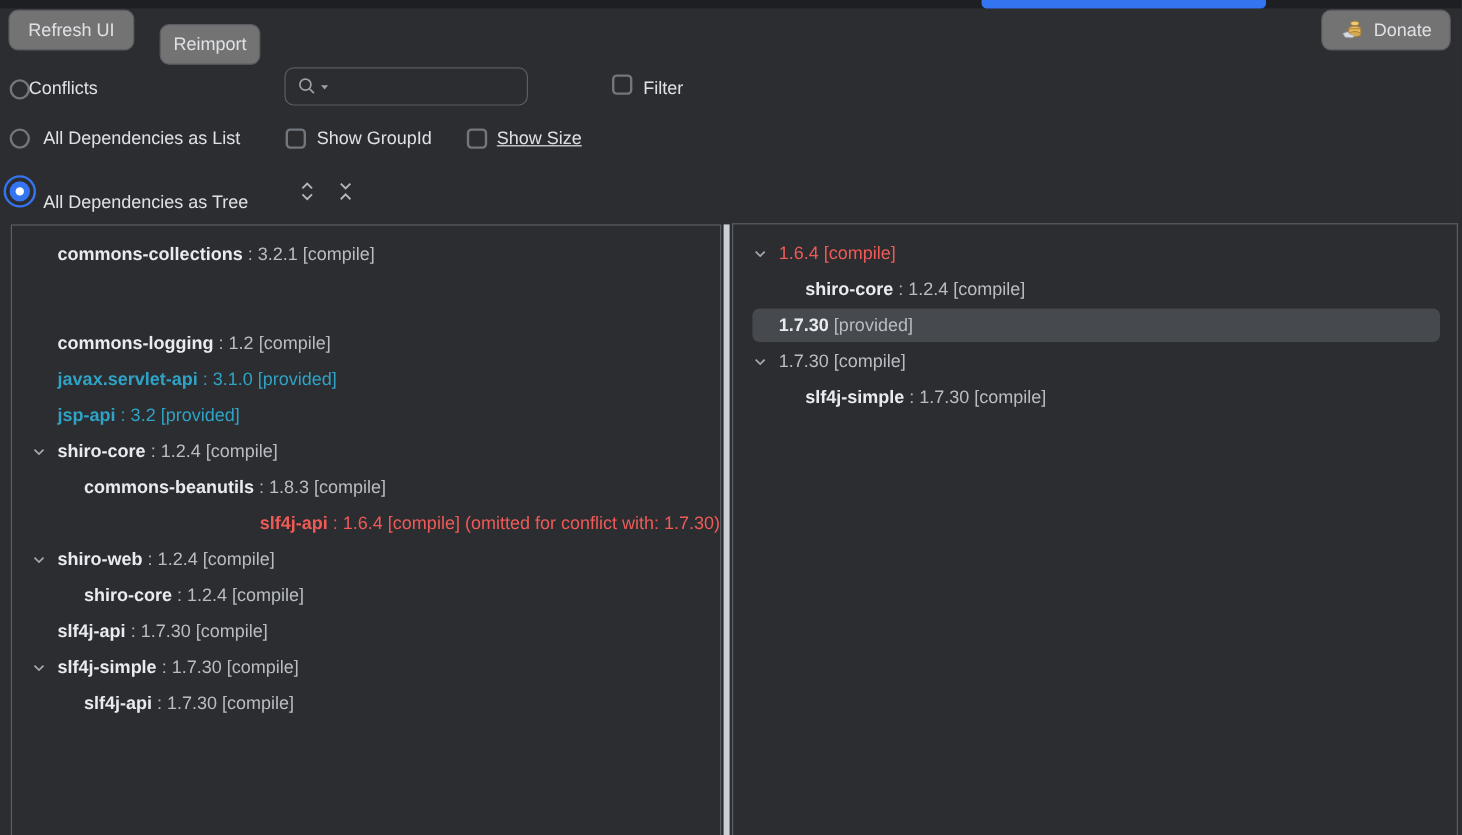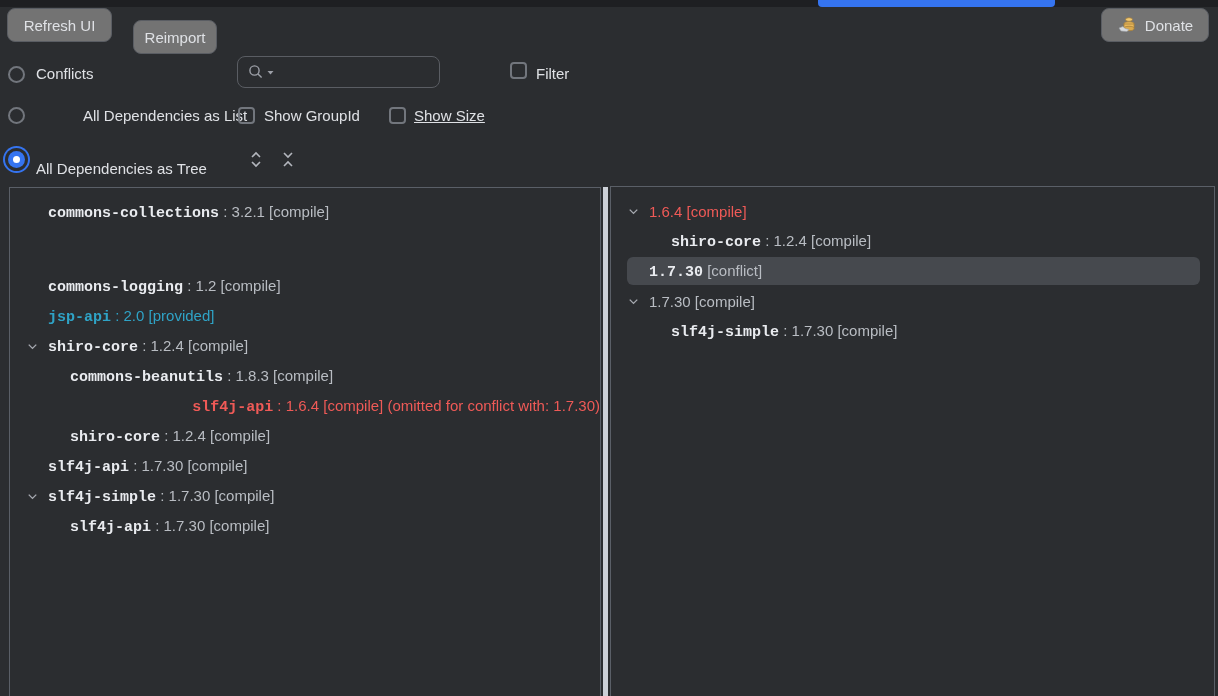--- a/index.html
+++ b/index.html
@@ -78,21 +78,21 @@
   }
   .tree-row .chevron-slot {
     width:26px; min-width:26px; display:flex; align-items:center; padding-left:3px;
     position:relative; z-index:1;
   }
   .tree-row .row-text { position:relative; z-index:1; }
   .tree-row.selected::before {
     content:""; position:absolute; left:16px; right:14px; top:1px; height:28px;
     background:#46494e; border-radius:6px; z-index:0;
   }
-  .dep-name { font-weight:700; color:#e9ebef;font-family:Liberation Mono, monospace; }
+  .dep-name { font-weight:700; color:#e9ebef; }
   .dep-rest { color:#b9bdc3; }
   .scope-provided .dep-name, .scope-provided .dep-rest { color:#2fa3c6; }
   .scope-conflict .dep-name, .scope-conflict .dep-rest { color:#ef5a57;margin-top:47px; }
 </style>
 </head>
 <body>
 
 <div class="top-strip"></div>
 <div class="accent-bar"></div>
 
@@ -109,42 +109,42 @@
       <rect x="7" y="9" width="10" height="4.5" fill="#e8b85c" stroke="#a8803a" stroke-width="0.8"></rect>
       <ellipse cx="12" cy="13.5" rx="5" ry="2.2" fill="#d9a94e" stroke="#a8803a" stroke-width="0.8"></ellipse>
       <ellipse cx="12" cy="4.5" rx="3.4" ry="1.8" fill="#f2ca74" stroke="#a8803a" stroke-width="0.8"></ellipse>
       <path d="M2 13 L6 11.5 L8 13.5 L12 14.5 L10 16.5 L4 16 Z" fill="#d7dade" stroke="#9aa0a6" stroke-width="0.6"></path>
     </svg>
   </span>
   <span>Donate</span>
 </button>
 
 <span class="radio" style="left:8px; top:66px;"></span>
-<span class="label" style="left:36px; top:65px;">Conflicts</span>
+<span class="label" style="left:24px; top:65px;">Conflicts</span>
 
 <div class="searchbox">
   <span style="display:flex;">
     <svg width="16" height="16" viewBox="0 0 16 16">
       <circle cx="6.5" cy="6.5" r="4.6" fill="none" stroke="#9da0a8" stroke-width="1.4"></circle>
       <line x1="10" y1="10" x2="13.6" y2="13.6" stroke="#9da0a8" stroke-width="1.4"></line>
     </svg>
   </span>
   <span style="display:flex;">
     <svg width="9" height="9" viewBox="0 0 9 9">
         <path d="M1.5 3 L4.5 6.5 L7.5 3 Z" fill="#9da0a8"></path>
       </svg>
   </span>
   <input type="text" value="" style="">
 </div>
 
 <span class="checkbox" style="left:510px; top:62px;"></span>
 <span class="label" style="left:536px; top:65px;">Filter</span>
 
 <span class="radio" style="left:8px; top:107px;"></span>
-<span class="label" style="left:36px; top:107px;margin-left:47px;">All Dependencies as List</span>
+<span class="label" style="left:36px; top:107px;">All Dependencies as List</span>
 
 <span class="checkbox" style="left:238px; top:107px;"></span>
 <span class="label" style="left:264px; top:107px;">Show GroupId</span>
 
 <span class="checkbox" style="left:389px; top:107px;"></span>
 <span class="label" style="left:414px; top:107px;text-decoration:underline;">Show Size</span>
 
 <span class="radio-selected" style="left:8px; top:151px;"></span>
 <span class="label" style="left:36px; top:160px;">All Dependencies as Tree</span>
 
@@ -166,37 +166,49 @@
       <div class="tree-row scope-normal" style="padding-left: 12px;">
         <span class="chevron-slot"></span>
         <span class="row-text"><span class="dep-name">commons-collections</span><span class="dep-rest"> : 3.2.1 [compile]</span></span>
       </div>
       <div class="tree-row scope-normal" style="padding-left: 12px; margin-top: 44px;">
         <span class="chevron-slot"></span>
         <span class="row-text"><span class="dep-name">commons-logging</span><span class="dep-rest"> : 1.2 [compile]</span></span>
       </div>
       <div class="tree-row scope-provided" style="padding-left: 12px;">
         <span class="chevron-slot"></span>
-        <span class="row-text"><span class="dep-name">jsp-api</span><span class="dep-rest"> : 2.0 [provided]</span></span>
+        <span class="row-text"><span class="dep-name">javax.servlet-api</span><span class="dep-rest"> : 3.1.0 [provided]</span></span>
+      </div>
+      <div class="tree-row scope-provided" style="padding-left: 12px;">
+        <span class="chevron-slot"></span>
+        <span class="row-text"><span class="dep-name">jsp-api</span><span class="dep-rest"> : 3.2 [provided]</span></span>
       </div>
       <div class="tree-row scope-normal" style="padding-left: 12px;">
         <span class="chevron-slot">
           <svg width="15" height="15" viewBox="0 0 16 16">
             <polyline points="4,6 8,10 12,6" fill="none" stroke="#a6a9b0" stroke-width="1.5"></polyline>
           </svg>
         </span>
         <span class="row-text"><span class="dep-name">shiro-core</span><span class="dep-rest"> : 1.2.4 [compile]</span></span>
       </div>
       <div class="tree-row scope-normal" style="padding-left: 34px; text-align: center;">
         <span class="chevron-slot"></span>
         <span class="row-text"><span class="dep-name">commons-beanutils</span><span class="dep-rest"> : 1.8.3 [compile]</span></span>
       </div>
       <div class="tree-row scope-conflict" style="padding-left: 34px; justify-content: flex-end;">
         <span class="chevron-slot"></span>
         <span class="row-text"><span class="dep-name">slf4j-api</span><span class="dep-rest"> : 1.6.4 [compile] (omitted for conflict with: 1.7.30)</span></span>
+      </div>
+      <div class="tree-row scope-normal" style="padding-left: 12px;">
+        <span class="chevron-slot">
+          <svg width="15" height="15" viewBox="0 0 16 16">
+            <polyline points="4,6 8,10 12,6" fill="none" stroke="#a6a9b0" stroke-width="1.5"></polyline>
+          </svg>
+        </span>
+        <span class="row-text"><span class="dep-name">shiro-web</span><span class="dep-rest"> : 1.2.4 [compile]</span></span>
       </div>
       <div class="tree-row scope-normal" style="padding-left: 34px;">
         <span class="chevron-slot"></span>
         <span class="row-text"><span class="dep-name">shiro-core</span><span class="dep-rest"> : 1.2.4 [compile]</span></span>
       </div>
       <div class="tree-row scope-normal" style="padding-left: 12px;">
         <span class="chevron-slot"></span>
         <span class="row-text"><span class="dep-name">slf4j-api</span><span class="dep-rest"> : 1.7.30 [compile]</span></span>
       </div>
       <div class="tree-row scope-normal" style="padding-left: 12px;">
@@ -223,21 +235,21 @@
           </svg>
         </span>
         <span class="row-text"><span class="dep-rest">1.6.4 [compile]</span></span>
       </div>
       <div class="tree-row scope-normal" style="padding-left: 34px;">
         <span class="chevron-slot"></span>
         <span class="row-text"><span class="dep-name">shiro-core</span><span class="dep-rest"> : 1.2.4 [compile]</span></span>
       </div>
       <div class="tree-row scope-normal selected" style="padding-left: 12px;">
         <span class="chevron-slot"></span>
-        <span class="row-text"><span class="dep-name">1.7.30</span><span class="dep-rest"> [conflict]</span></span>
+        <span class="row-text"><span class="dep-name">1.7.30</span><span class="dep-rest"> [provided]</span></span>
       </div>
       <div class="tree-row scope-normal" style="padding-left: 12px;">
         <span class="chevron-slot">
           <svg width="15" height="15" viewBox="0 0 16 16">
             <polyline points="4,6 8,10 12,6" fill="none" stroke="#a6a9b0" stroke-width="1.5"></polyline>
           </svg>
         </span>
         <span class="row-text"><span class="dep-rest">1.7.30 [compile]</span></span>
       </div>
       <div class="tree-row scope-normal" style="padding-left: 34px;">

